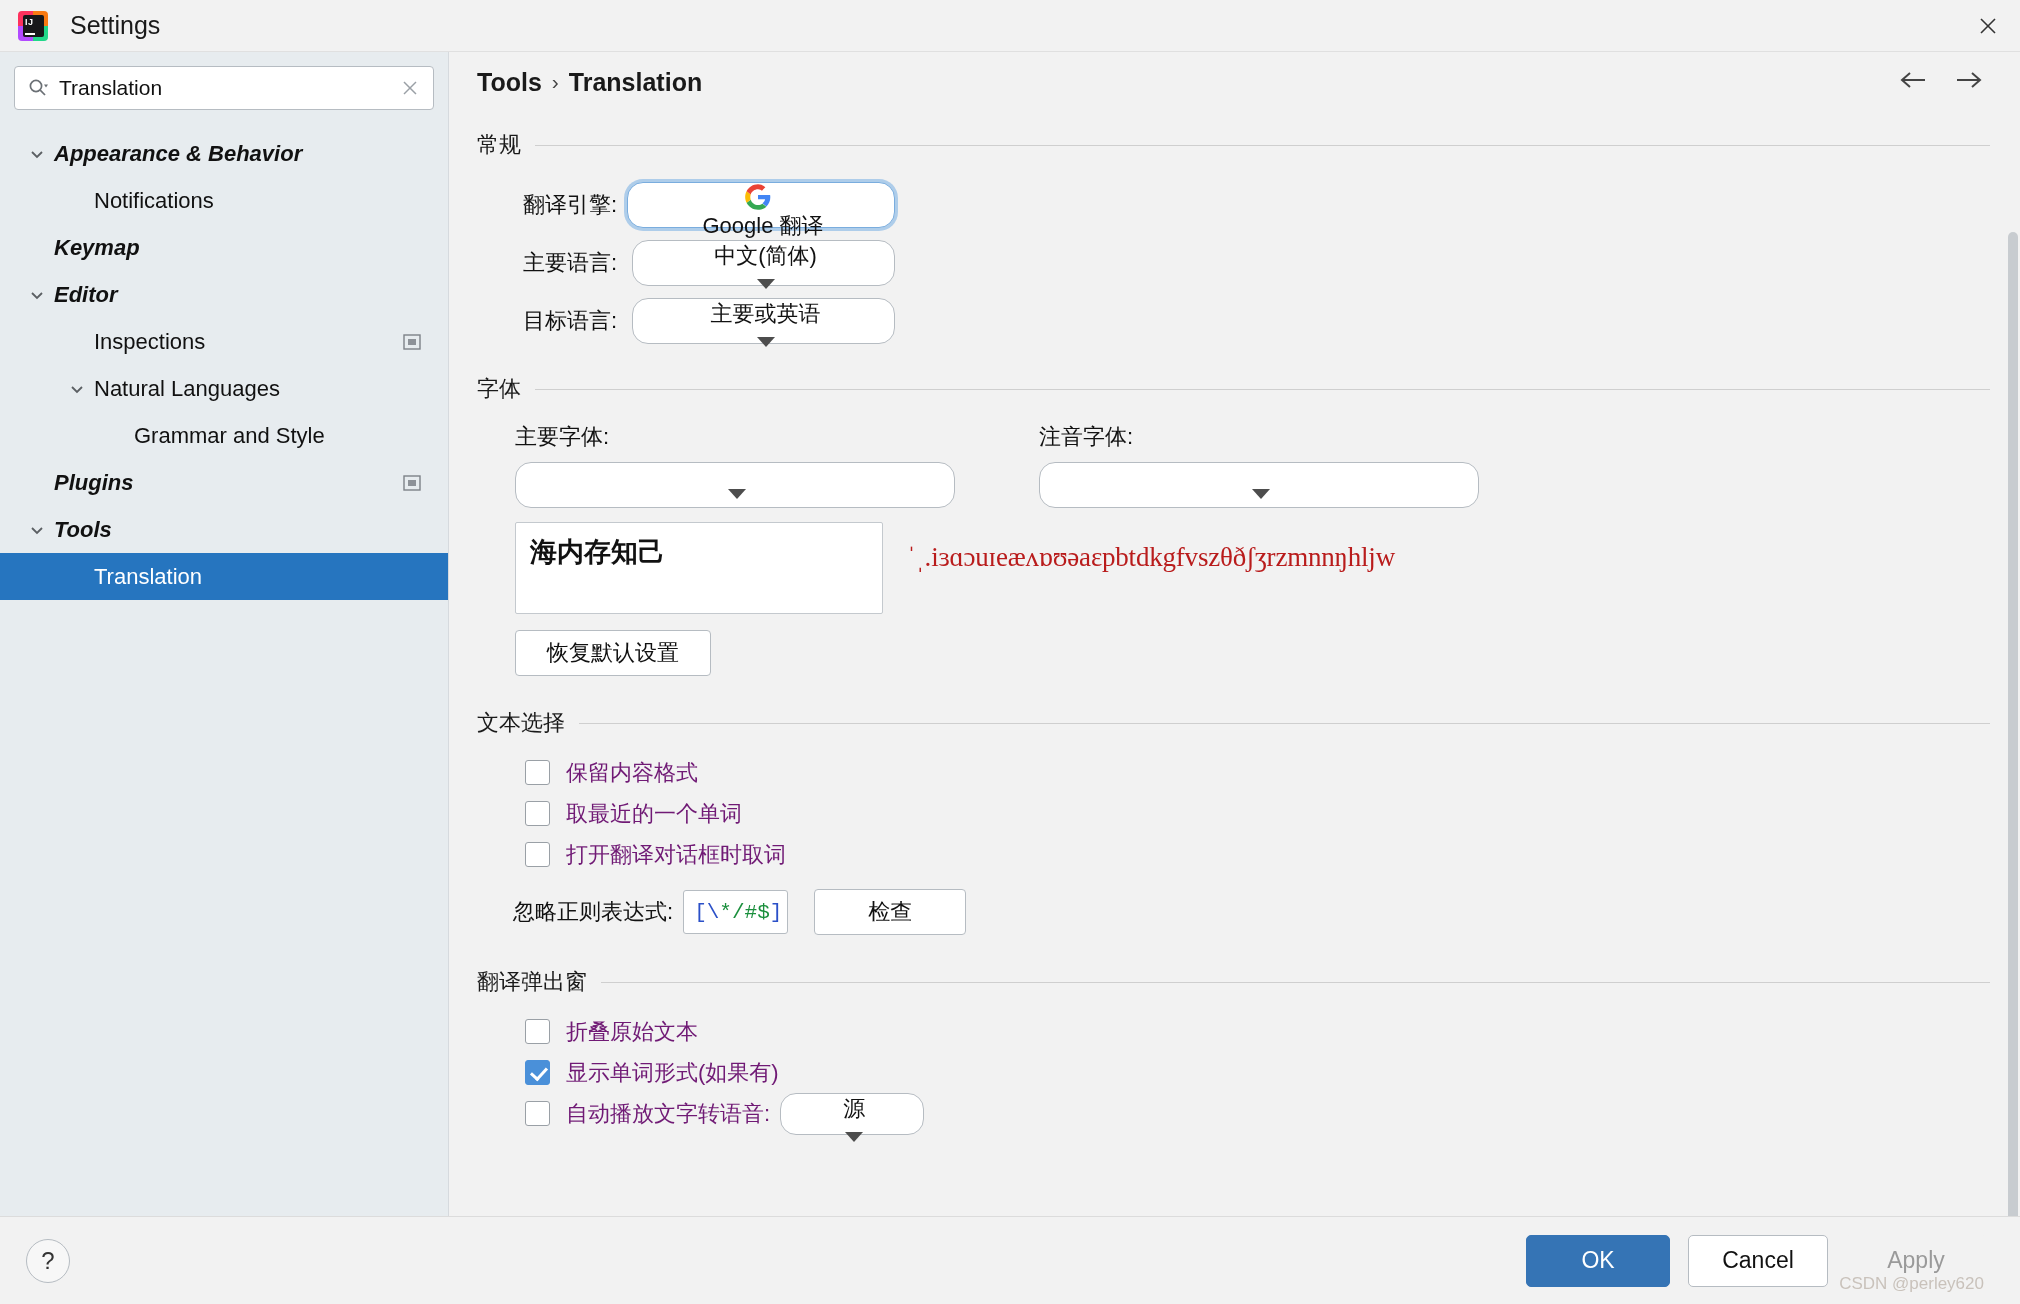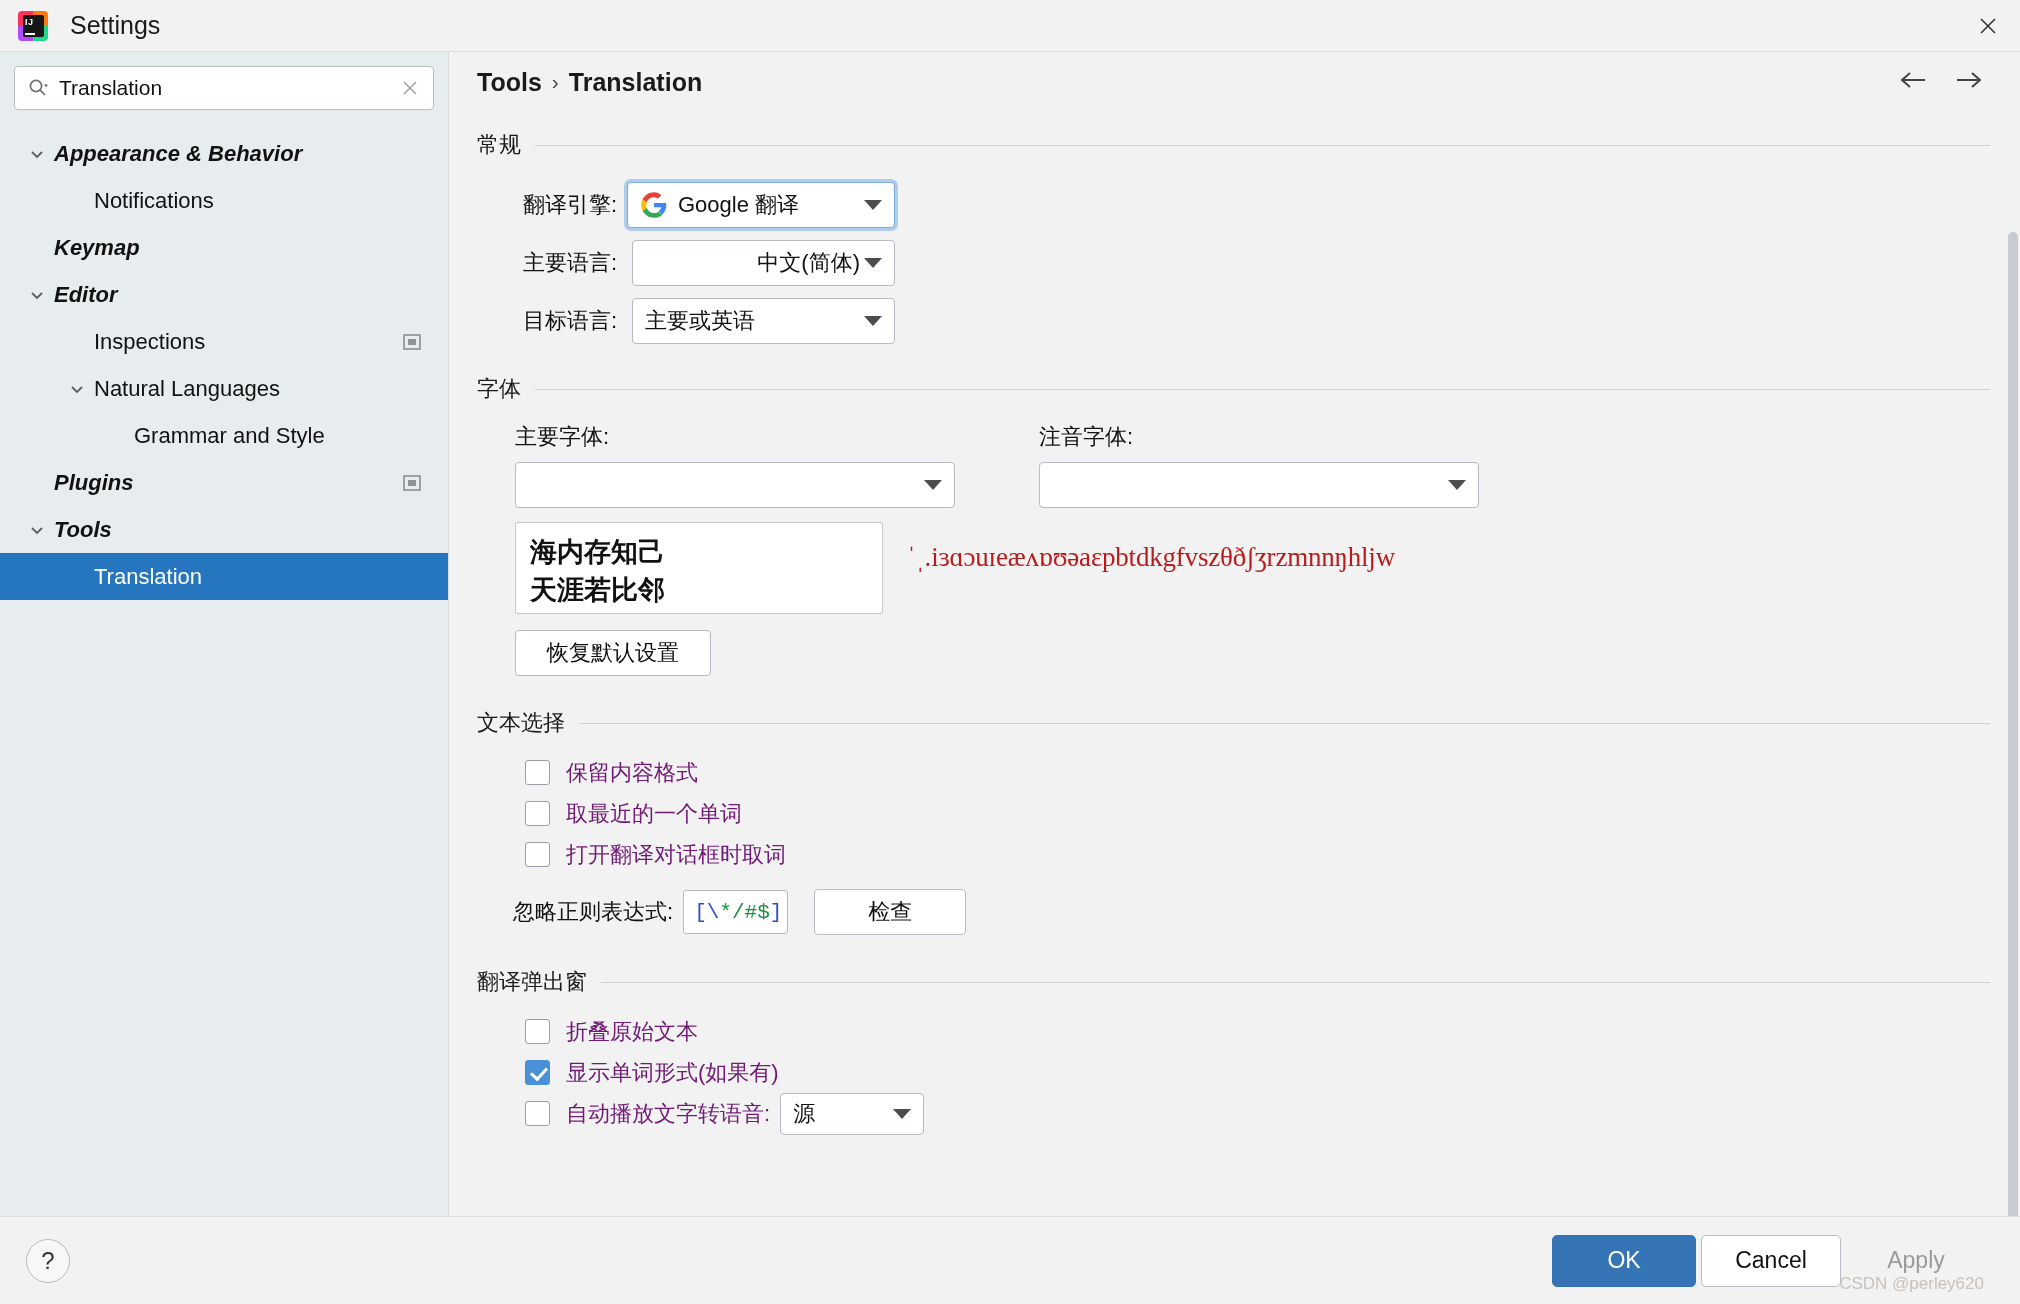--- a/index.html
+++ b/index.html
@@ -70,22 +70,22 @@
 
   .section { margin-top:18px; }
   .sec-head { display:flex; align-items:center; gap:14px; padding-right:30px; }
   .sec-title { font-size:22px; color:#1a1a1a; white-space:nowrap; }
   .sec-line { flex:1 1 auto; height:1px; background:#cfcfcf; }
 
   .row { display:flex; align-items:center; }
   .lbl { font-size:22px; color:#111; text-align:right; white-space:nowrap; }
 
   .combo {
-    height:46px; background:#fff; border:1px solid #b6bcc2; border-radius:4px;
-    display:flex; align-items:center; padding:0 8px 0 12px; position:relative;
+    height:46px; background:#fff; border:1px solid #b6bcc2; border-radius:16px;
+    display:flex; align-items:center; padding:0 8px 0 12px; position:relative;flex-direction:column;
   }
   .combo.focused { border:1px solid #7aadde; box-shadow:0 0 0 3px #aecdea; }
   .combo .val { font-size:22px; color:#111; white-space:nowrap; flex:1 1 auto; }
   .combo .arrow { width:26px; flex:0 0 26px; display:flex; align-items:center; justify-content:center; }
   .tri { width:0;height:0;border-left:9px solid transparent;border-right:9px solid transparent;border-top:10px solid #4d4d4d; }
   .gicon { width:28px; height:28px; flex:0 0 28px; margin-right:10px; position:relative; }
   .gicon svg { width:28px; height:28px; display:block; }
 
   .preview-box {
     background:#fff; border:1px solid #c4c9ce; border-radius:2px;
@@ -116,21 +116,21 @@
   .rx-b { color:#2b50c8; }
   .rx-g { color:#1a8f3c; }
 
   
   .vscroll { position:absolute; right:2px; top:120px; width:10px; height:1050px; }
   .vscroll .thumb { position:absolute; left:0; top:0; width:10px; height:1040px; background:#c8ccd0; border-radius:5px; }
 
   
   .footer { height:88px; flex:0 0 88px; border-top:1px solid #dcdcdc; background:#f2f2f2; display:flex; align-items:center; padding:0 34px 0 26px; position:relative; }
   .help-btn { width:44px; height:44px; border:1px solid #b6bcc2; border-radius:50%; background:#f7f7f7; display:flex; align-items:center; justify-content:center; font-size:24px; color:#333; }
-  .footer-actions { margin-left:auto; display:flex; align-items:center; gap:5px;justify-content:center; }
+  .footer-actions { margin-left:auto; display:flex; align-items:center; gap:18px;justify-content:center; }
   .fbtn { height:52px; min-width:140px; border-radius:5px; display:flex; align-items:center; justify-content:center; font-size:23px; padding:0 24px; }
   .fbtn.primary { background:#3574b5; color:#fff; border:1px solid #3574b5; min-width:144px; }
   .fbtn.normal { background:#fff; color:#111; border:1px solid #b6bcc2; }
   .fbtn.disabled { background:#f2f2f2; color:#9a9a9a; border:1px solid transparent; }
   .watermark { position:absolute; right:36px; bottom:10px; font-size:17px; color:#c9c2bb; }
 </style>
 </head>
 <body>
 
 <div class="window">
@@ -335,21 +335,20 @@
                 <span class="arrow">
                     <span class="tri"></span>
                   </span>
               </div>
             </div>
           </div>
 
           <div style="display:flex; align-items:flex-start; margin-top:14px; padding-left:38px;">
             <div class="preview-box" style="width:368px; height:92px;font-weight:bold;">
               <div>海内存知己</div>
-              <div>天涯若比邻</div>
             </div>
             <div class="ipa-text" style="margin-left:24px; margin-top:20px;">ˈˌ.iɜɑɔuɪeæʌɒʊəaɛpbtdkgfvszθðʃʒrzmnnŋhljw</div>
           </div>
 
           <div style="margin-top:16px; padding-left:38px;">
             <div class="btn" style="width:196px;">恢复默认设置</div>
           </div>
         </div>
 
         <div class="section" style="margin-top:32px;">

